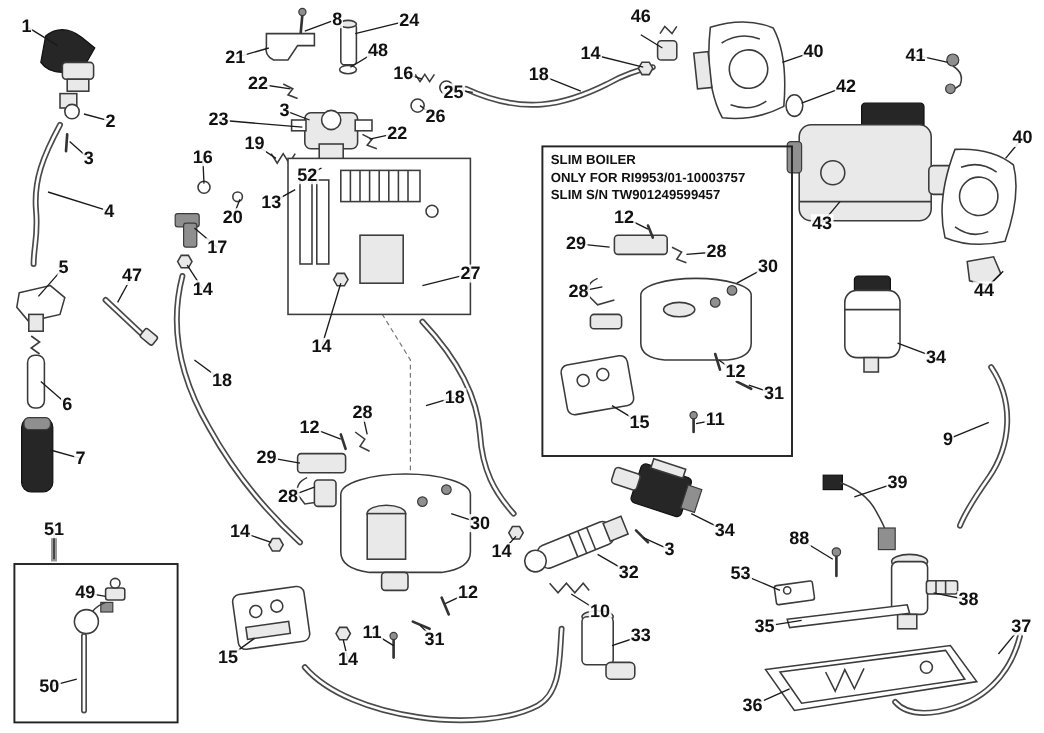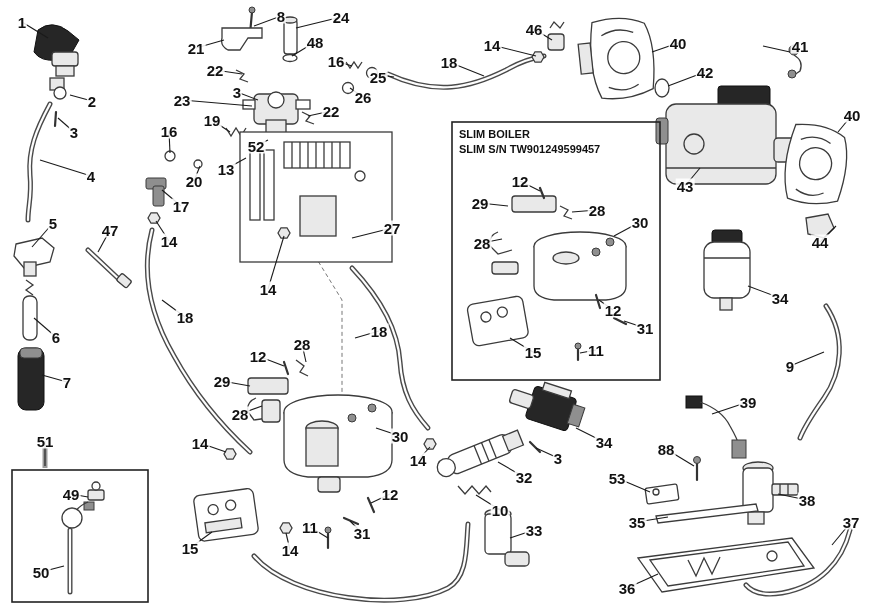--- a/index.html
+++ b/index.html
@@ -377,20 +377,21 @@
         <line x1="640" y1="222" x2="614" y2="236" class="leader"></line>
         <line x1="613" y1="310" x2="599" y2="300" class="leader"></line>
         <line x1="645" y1="328" x2="624" y2="321" class="leader"></line>
         <line x1="533" y1="352" x2="510" y2="338" class="leader"></line>
         <line x1="596" y1="350" x2="580" y2="353" class="leader"></line>
       </g>
   </svg>
 
   <div class="inset-note">
     <div>SLIM BOILER</div>
+    <div>ONLY FOR RI9953/01-10003757</div>
     <div>SLIM S/N TW901249599457</div>
   </div>
 
   <div id="labels-layer">
       <span class="part-label" style="left: 22px; top: 22px;">1</span>
       <span class="part-label" style="left: 92px; top: 101px;">2</span>
       <span class="part-label" style="left: 74px; top: 132px;">3</span>
       <span class="part-label" style="left: 91px; top: 176px;">4</span>
       <span class="part-label" style="left: 53px; top: 223px;">5</span>
       <span class="part-label" style="left: 110px; top: 230px;">47</span>
@@ -413,23 +414,23 @@
       <span class="part-label" style="left: 226px; top: 169px;">13</span>
       <span class="part-label" style="left: 194px; top: 181px;">20</span>
       <span class="part-label" style="left: 181px; top: 206px;">17</span>
       <span class="part-label" style="left: 169px; top: 241px;">14</span>
       <span class="part-label" style="left: 392px; top: 228px;">27</span>
       <span class="part-label" style="left: 268px; top: 289px;">14</span>
       <span class="part-label" style="left: 185px; top: 317px;">18</span>
       <span class="part-label" style="left: 379px; top: 331px;">18</span>
       <span class="part-label" style="left: 449px; top: 62px;">18</span>
       <span class="part-label" style="left: 492px; top: 45px;">14</span>
-      <span class="part-label" style="left: 534px; top: 29px;">46</span>
+      <span class="part-label" style="left: 534px; top: 14px;">46</span>
       <span class="part-label" style="left: 678px; top: 43px;">40</span>
-      <span class="part-label" style="left: 800px; top: 46px;">41</span>
+      <span class="part-label" style="left: 763px; top: 46px;">41</span>
       <span class="part-label" style="left: 705px; top: 72px;">42</span>
       <span class="part-label" style="left: 685px; top: 186px;">43</span>
       <span class="part-label" style="left: 852px; top: 115px;">40</span>
       <span class="part-label" style="left: 820px; top: 242px;">44</span>
       <span class="part-label" style="left: 780px; top: 298px;">34</span>
       <span class="part-label" style="left: 790px; top: 366px;">9</span>
       <span class="part-label" style="left: 748px; top: 402px;">39</span>
       <span class="part-label" style="left: 666px; top: 449px;">88</span>
       <span class="part-label" style="left: 617px; top: 478px;">53</span>
       <span class="part-label" style="left: 807px; top: 500px;">38</span>

